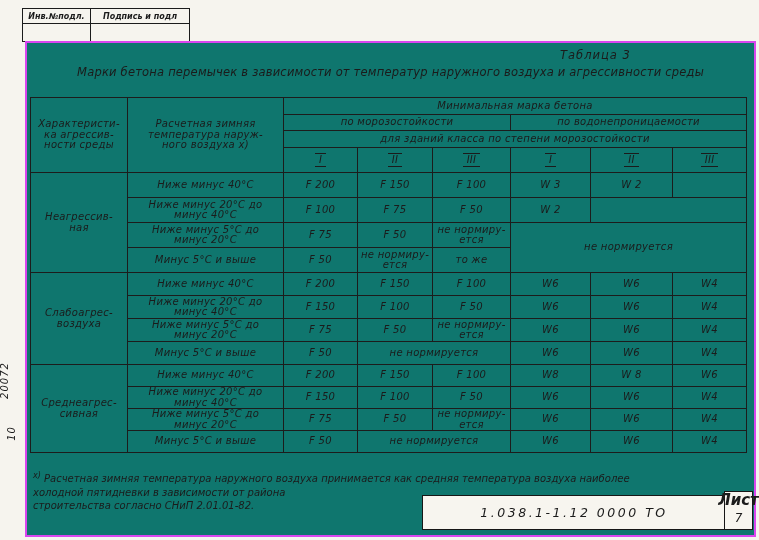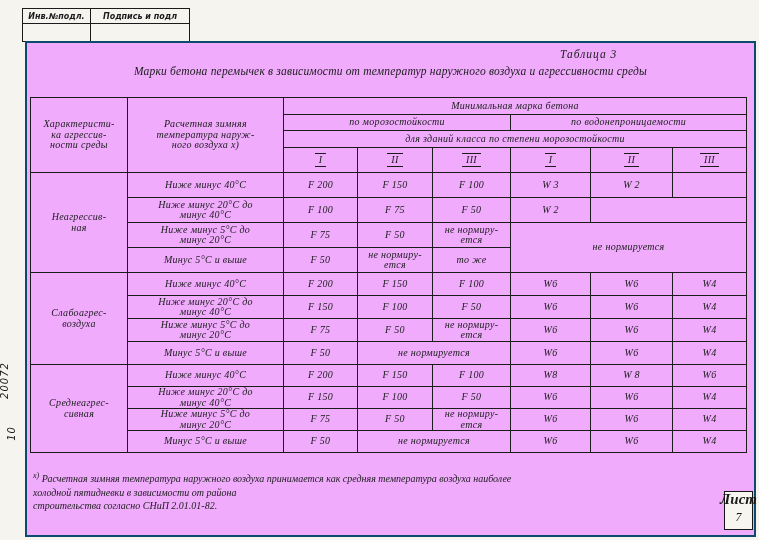--- a/index.html
+++ b/index.html
@@ -27,21 +27,21 @@
   .invbox .c.last{border-right:none;}
   .invbox .e{border-right:1.4px solid #1b1b1b;}
   .invbox .e.last{border-right:none;}
 
   
   .vtext{position:absolute;font-size:10px;letter-spacing:1px;transform:rotate(-90deg);transform-origin:center;white-space:nowrap;}
 
   
   .frame{
     position:absolute;left:25px;top:41px;width:727px;height:492px;
-    border:2px solid #0c4a6e;background:#f0abfc;font-family:Liberation Serif, serif;
+    border:2px solid #d946ef;background:#0f766e;
   }
   .tbl-label{position:absolute;left:533px;top:5px;font-size:11.5px;letter-spacing:1px;}
   .main-title{position:absolute;left:0;top:22px;width:100%;text-align:center;font-size:11.5px;letter-spacing:0.2px;white-space:nowrap;}
 
   table.grades{
     position:absolute;left:3px;top:54px;width:716px;
     border-collapse:separate;border-spacing:0;table-layout:fixed;
     border-left:1.5px solid #1c1c1c;border-top:1.5px solid #1c1c1c;
   }
   table.grades td{
@@ -260,17 +260,18 @@
         <td>W6</td>
         <td>W4</td>
       </tr>
     </tbody>
       </table>
 
     <div class="footnote"><sup>х)</sup> <span class="pre">Расчетная зимняя температура наружного воздуха принимается как средняя температура воздуха наиболее
 холодной пятидневки в зависимости от района
 строительства согласно СНиП 2.01.01-82.</span></div>
 
+    <div class="desigbox">1.038.1-1.12 0000 ТО</div>
     <div class="listlabel">Лист</div>
     <div class="listnum">7</div>
 
   </div>
 </div>
 
 </body></html>

